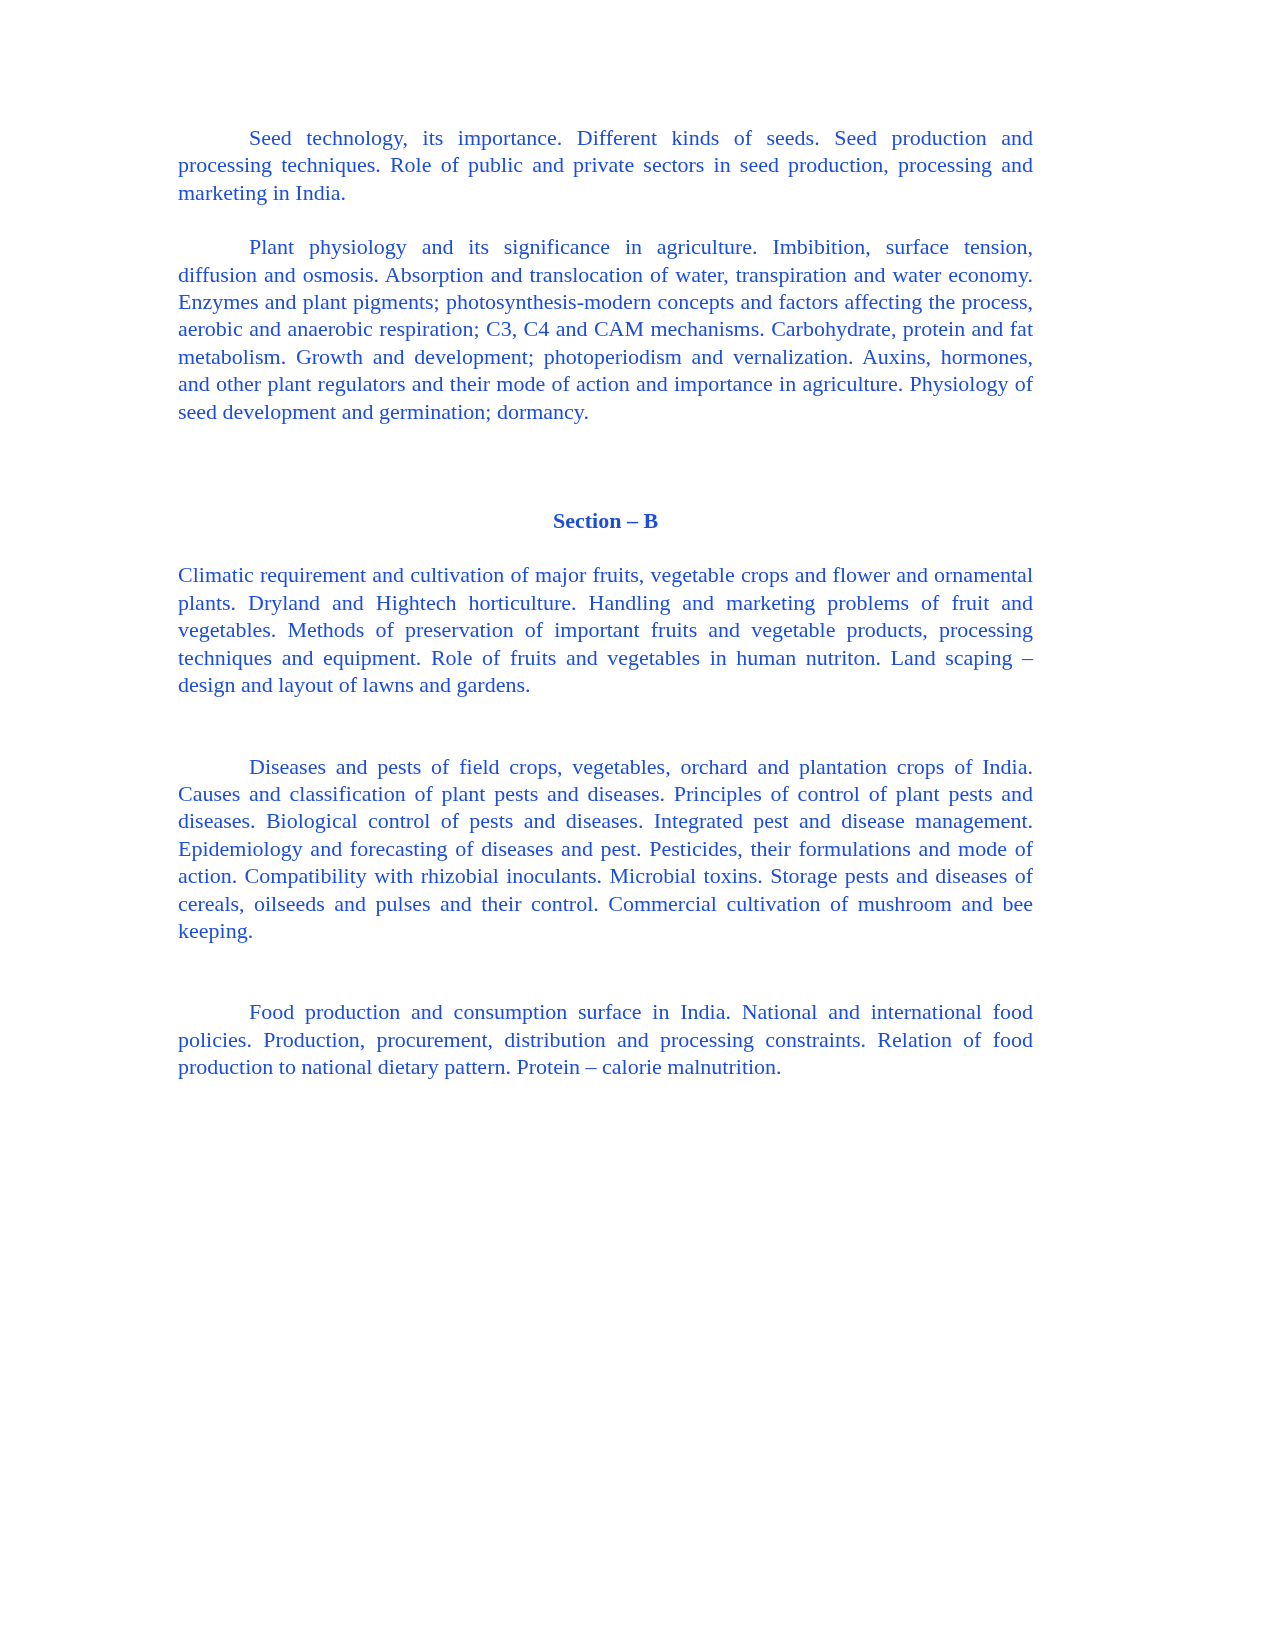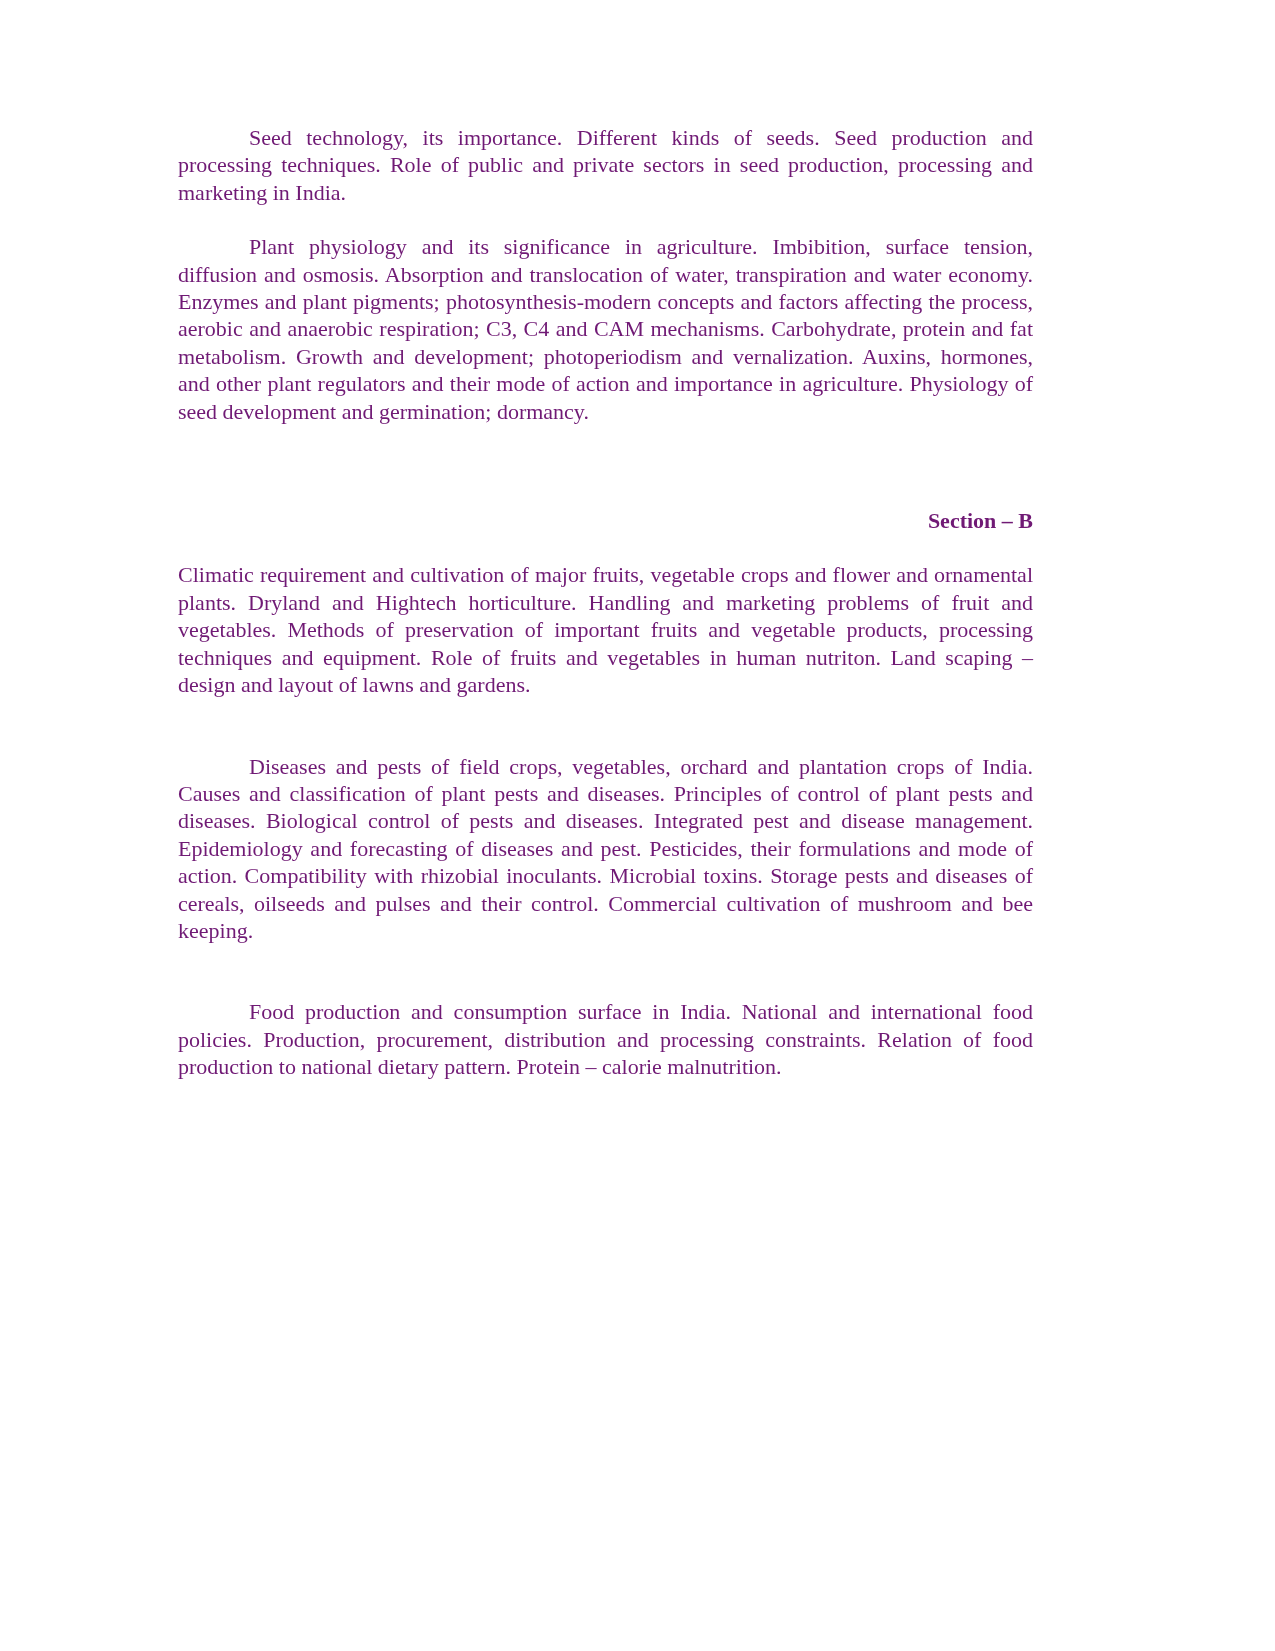--- a/index.html
+++ b/index.html
@@ -1,25 +1,25 @@
 <!DOCTYPE html>
 <html><head>
 <meta charset="utf-8">
 <style>
   html, body { margin: 0; padding: 0; background: #ffffff; }
   body { width: 1275px; height: 1651px; position: relative; overflow: hidden; }
   .page {
     position: absolute; left: 178px; top: 124px; width: 855px;
     font-family: "Liberation Serif", "DejaVu Serif", serif;
-    font-size: 22px; line-height: 27.4px; color: #701a75;
+    font-size: 22px; line-height: 27.4px; color: #1d4ed8;
   }
   .para { margin: 0; text-align: justify; }
   .indent { text-indent: 71px; }
   .heading {
-    text-align: right; font-weight: bold; font-size: 22px;
+    text-align: center; font-weight: bold; font-size: 22px;
     margin: 0;
   }
 </style>
 </head>
 <body>
 
 <div class="page">
   <p class="para indent">Seed technology, its importance. Different kinds of seeds. Seed production and processing techniques. Role of public and private sectors in seed production, processing and marketing in India.</p>
   <div style="height:27px"></div>
   <p class="para indent">Plant physiology and its significance in agriculture. Imbibition, surface tension, diffusion and osmosis. Absorption and translocation of water, transpiration and water economy. Enzymes and plant pigments; photosynthesis-modern concepts and factors affecting the process, aerobic and anaerobic respiration; C3, C4 and CAM mechanisms. Carbohydrate, protein and fat metabolism. Growth and development; photoperiodism and vernalization. Auxins, hormones, and other plant regulators and their mode of action and importance in agriculture. Physiology of seed development and germination; dormancy.</p>

